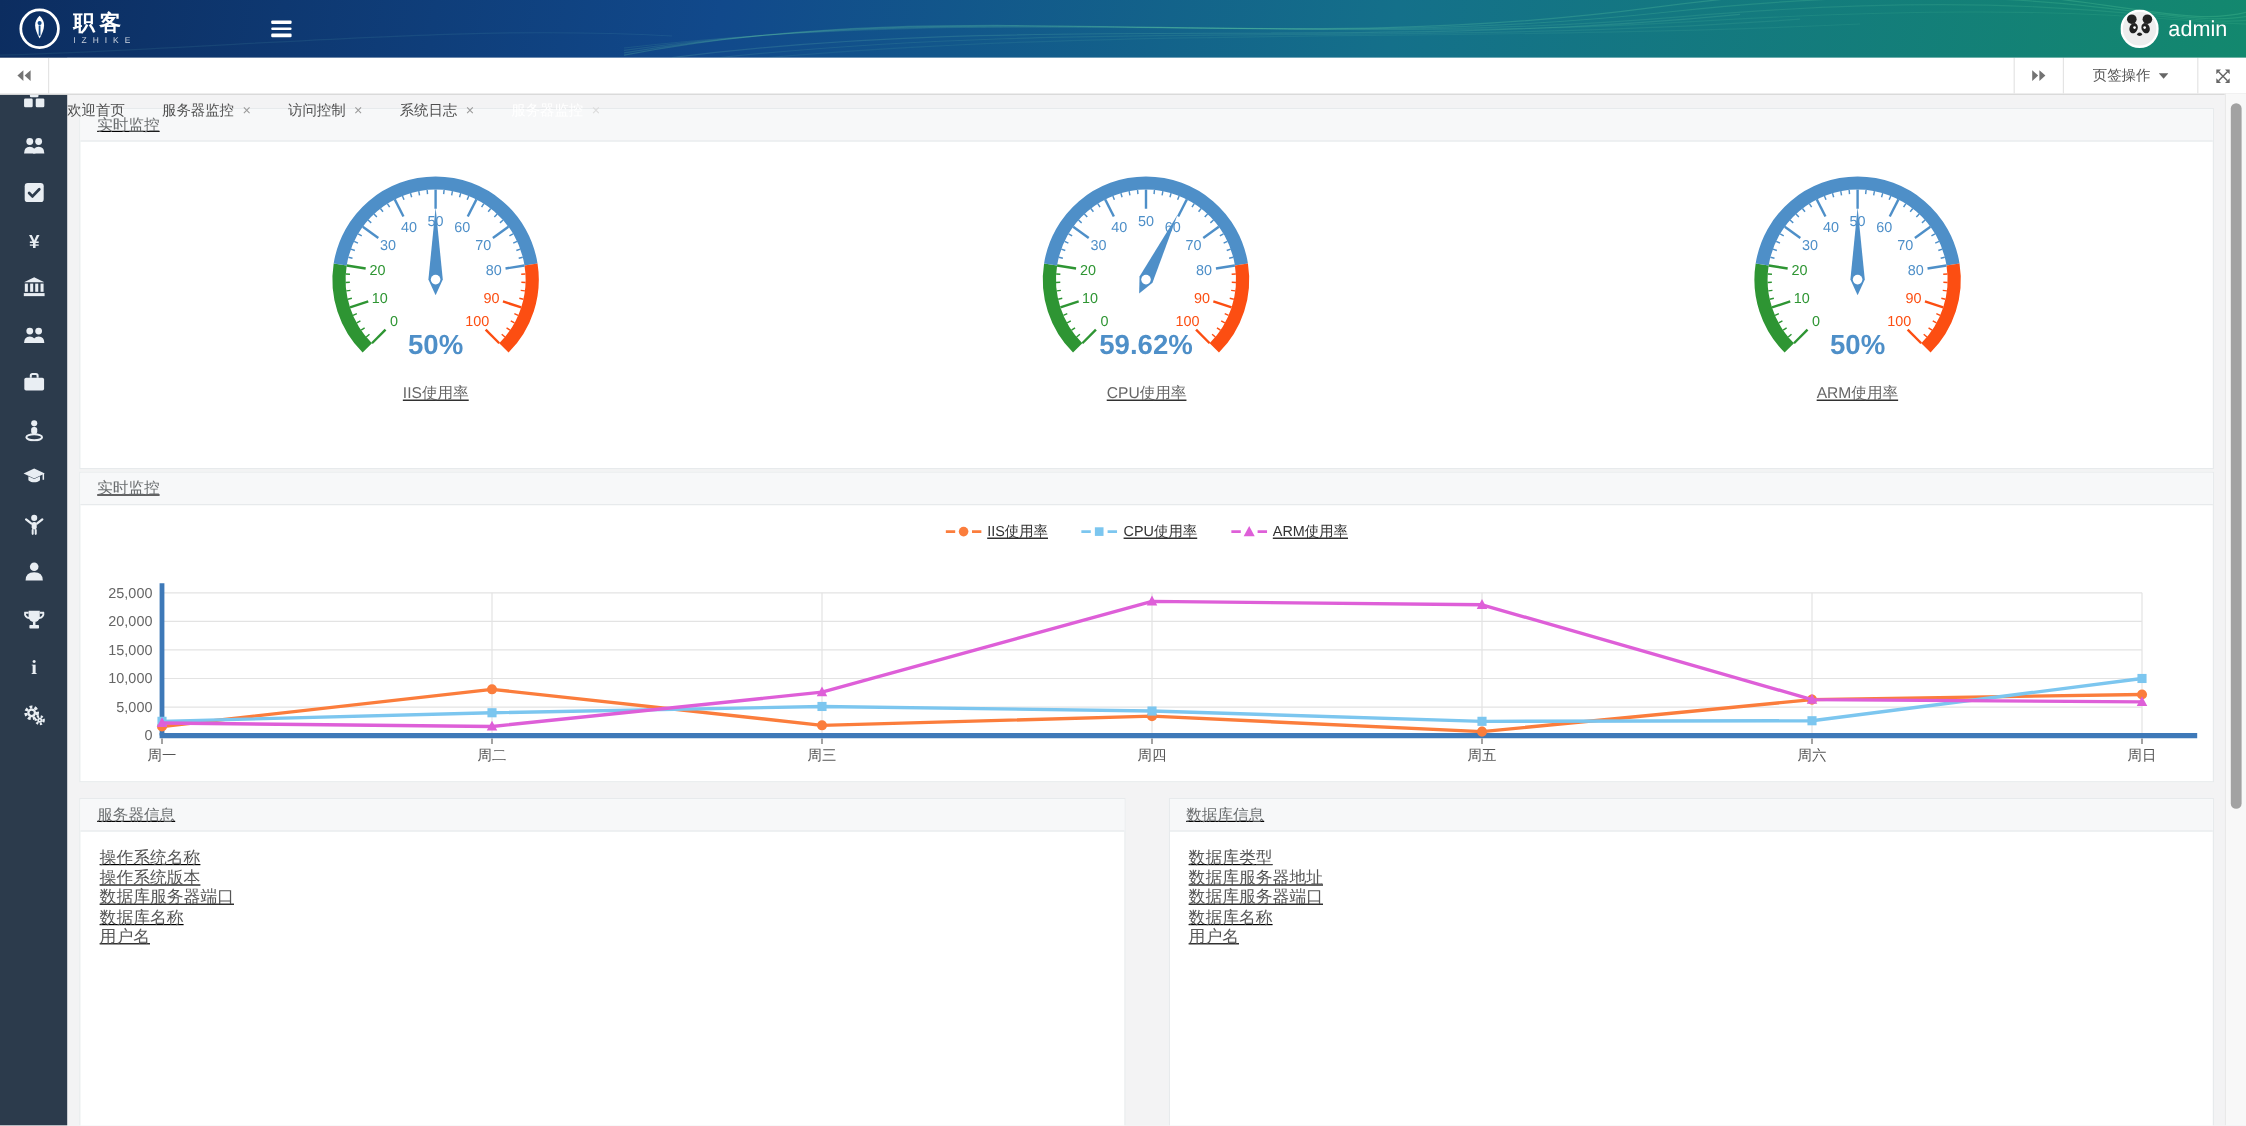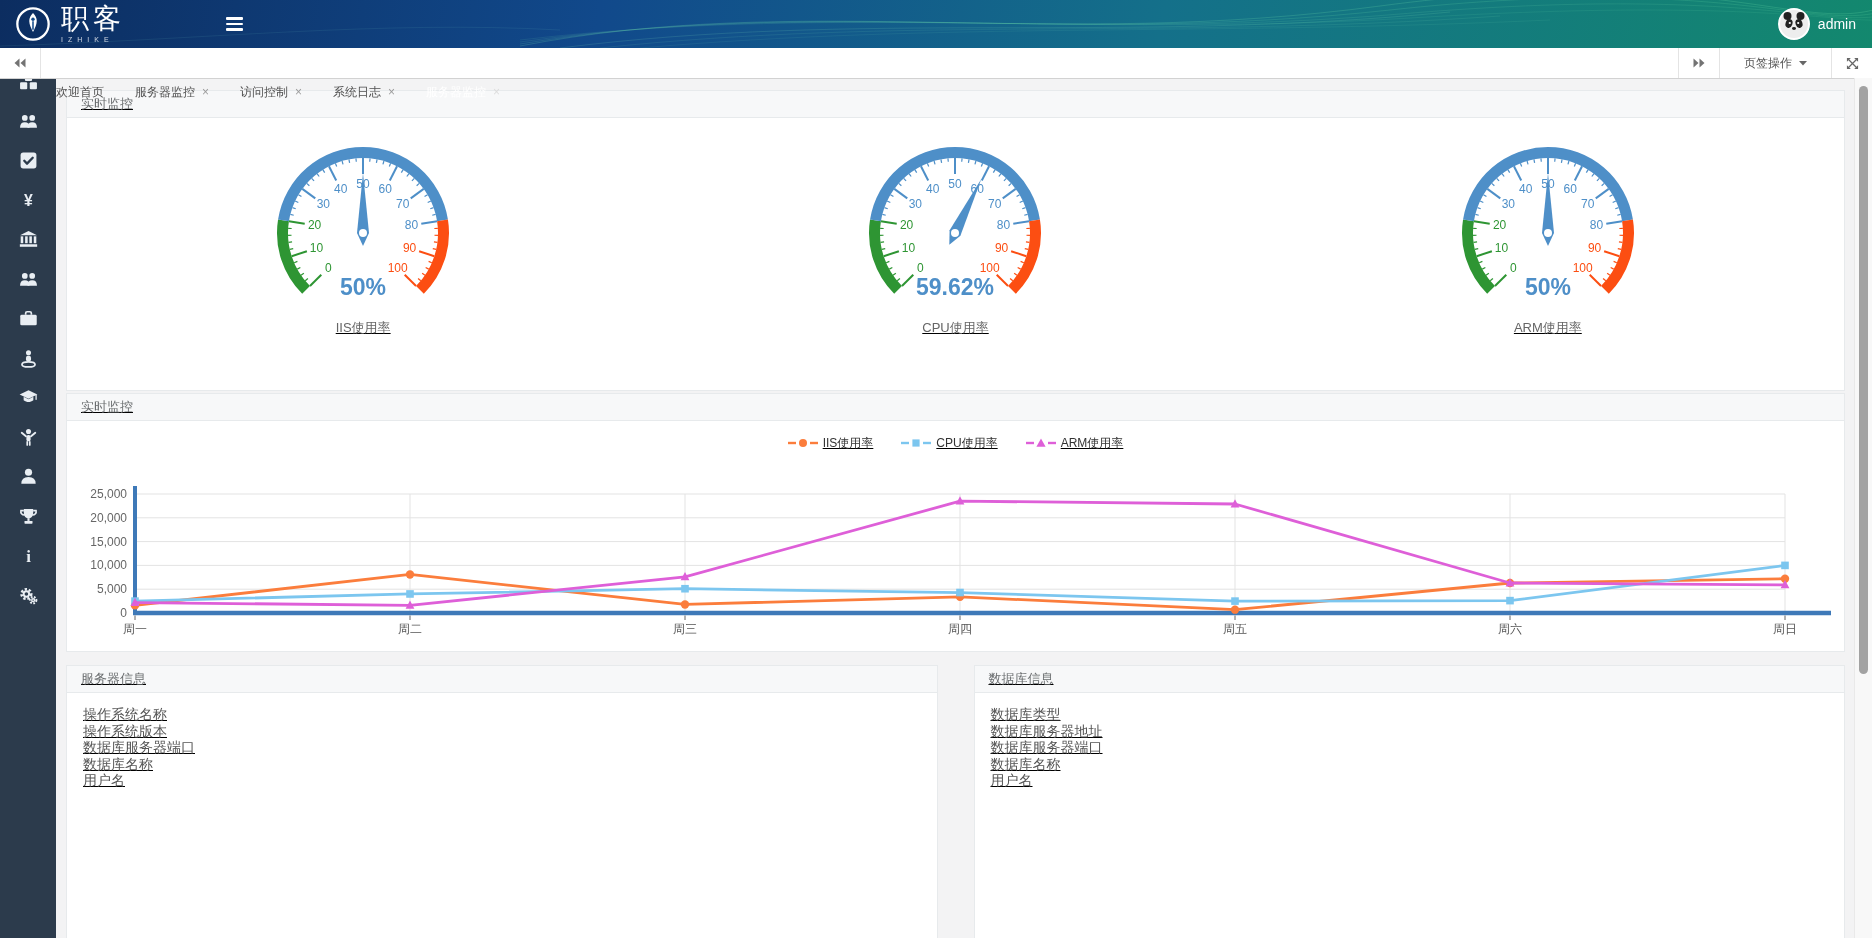--- a/index.html
+++ b/index.html
@@ -4,26 +4,26 @@
 <style>
   html,body{margin:0;padding:0;width:1872px;height:938px;overflow:hidden;
     background:#f3f3f4;font-family:"Liberation Sans",sans-serif;position:relative;}
   
   .navbar{position:absolute;top:0;left:0;right:0;height:48px;z-index:6;
     background:linear-gradient(100deg,#0c2d60 0%,#11498b 32%,#14708a 62%,#13886e 100%);
     display:flex;align-items:center;overflow:hidden;}
   .nav-decor{position:absolute;left:0;top:0;width:100%;height:100%;pointer-events:none;}
   .logo{display:flex;align-items:center;gap:9px;padding-left:14px;width:190px;position:relative;cursor:pointer;}
   .logo-txt{display:flex;flex-direction:column;}
-  .logo-cn{font-size:28px;font-weight:normal;color:#fff;letter-spacing:4px;line-height:1;}
+  .logo-cn{font-size:18px;font-weight:bold;color:#fff;letter-spacing:4px;line-height:1;}
   .logo-sub{font-size:7px;color:rgba(255,255,255,.78);letter-spacing:5px;margin-top:3px;}
   .hamburger{margin-left:14px;cursor:pointer;padding:6px 8px;position:relative;}
   .hamburger b{display:block;width:17px;height:2.4px;background:#fff;margin:3px 0;border-radius:1px;}
   .nav-user{margin-left:auto;margin-right:16px;display:flex;align-items:center;gap:8px;
-    color:#fff;font-size:14px;position:relative;cursor:pointer;}
+    color:#fff;font-size:18px;position:relative;cursor:pointer;}
   
   .tabbar{position:absolute;top:48px;left:0;right:0;height:30px;background:#fff;
     border-bottom:1px solid #d2d2d2;display:flex;align-items:stretch;z-index:5;}
   .tctrl{width:40px;display:flex;align-items:center;justify-content:center;color:#6d6d6d;cursor:pointer;}
   .tctrl.bl{border-left:1px solid #e4e4e4;}
   .tctrl.br{border-right:1px solid #e4e4e4;}
   .tabs{display:flex;align-items:stretch;}
   .tab{display:flex;align-items:center;gap:7px;padding:0 15px;font-size:12px;color:#4f4f4f;
     border-right:1px solid #d946ef;cursor:pointer;white-space:nowrap;margin-top:44px;}
   .tab.active{background:#424242;color:#fff;}

